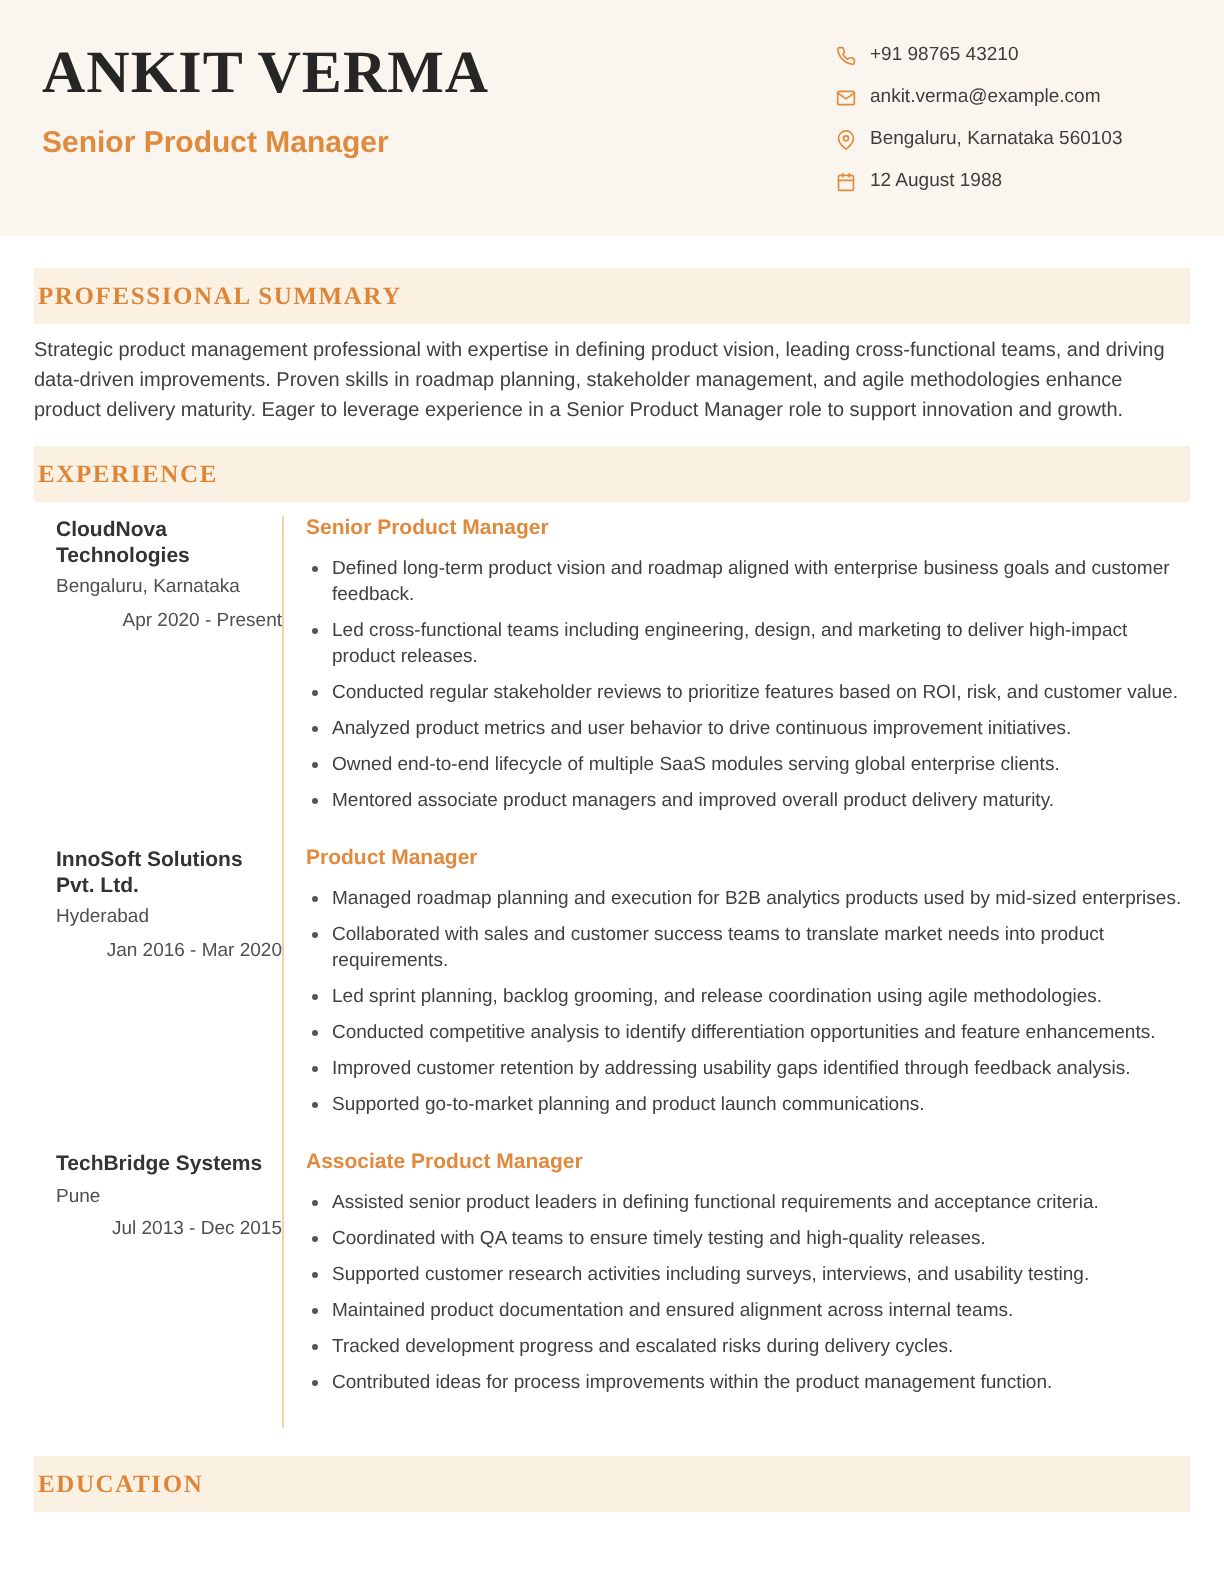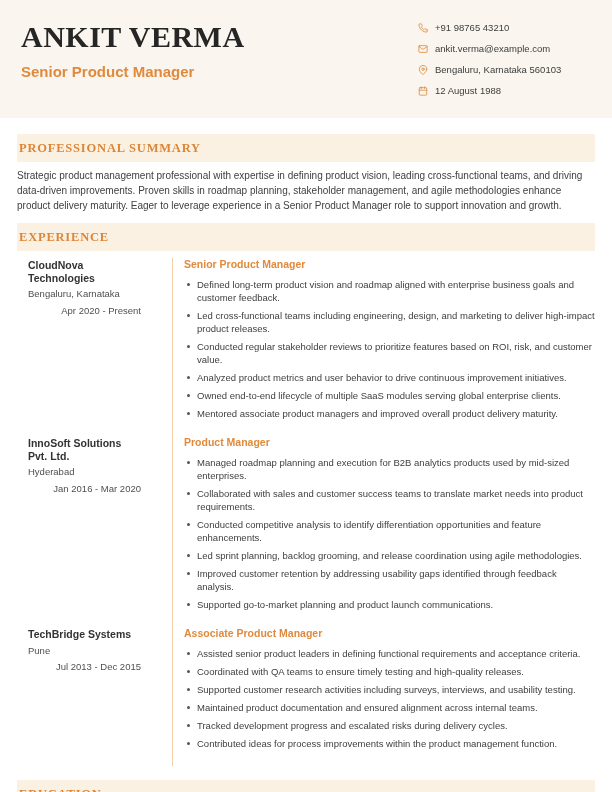--- a/index.html
+++ b/index.html
@@ -40,21 +40,21 @@
   }
   .band-summary { margin-top:16px; }
   .band-experience { margin-top:10px; }
   .band-education { margin-top:14px;text-align:center; }
   
   .summary-text {
     margin-top:6px; font-size:10px; line-height:15px; color:#404040;
   }
   
   .exp-list { margin-top:7px; }
-  .exp-row { display:flex;gap:31px; }
+  .exp-row { display:flex; }
   .exp-left {
     width:124px; flex:0 0 124px; padding:1px 0 0 11px;
   }
   .company {
     font-weight:bold; font-size:10.5px; color:#333333; line-height:12.5px;
     max-width:104px;
   }
   .loc {
     font-size:9.5px; color:#4f4f4f; line-height:12.5px; margin-top:4px; max-width:92px;
   }
@@ -154,22 +154,22 @@
         <div class="exp-left">
           <div class="company">InnoSoft Solutions Pvt. Ltd.</div>
           <div class="loc">Hyderabad</div>
           <div class="dates">Jan 2016 - Mar 2020</div>
         </div>
         <div class="exp-right">
           <div class="role">Product Manager</div>
           <div class="bullets">
             <div class="bullet">Managed roadmap planning and execution for B2B analytics products used by mid-sized enterprises.</div>
             <div class="bullet">Collaborated with sales and customer success teams to translate market needs into product requirements.</div>
+            <div class="bullet">Led sprint planning, backlog grooming, and release coordination using agile methodologies.</div>
             <div class="bullet">Conducted competitive analysis to identify differentiation opportunities and feature enhancements.</div>
-            <div class="bullet">Led sprint planning, backlog grooming, and release coordination using agile methodologies.</div>
             <div class="bullet">Improved customer retention by addressing usability gaps identified through feedback analysis.</div>
             <div class="bullet">Supported go-to-market planning and product launch communications.</div>
           </div>
         </div>
       </div>
 
       <div class="exp-row">
         <div class="exp-left">
           <div class="company">TechBridge Systems</div>
           <div class="loc">Pune</div>

